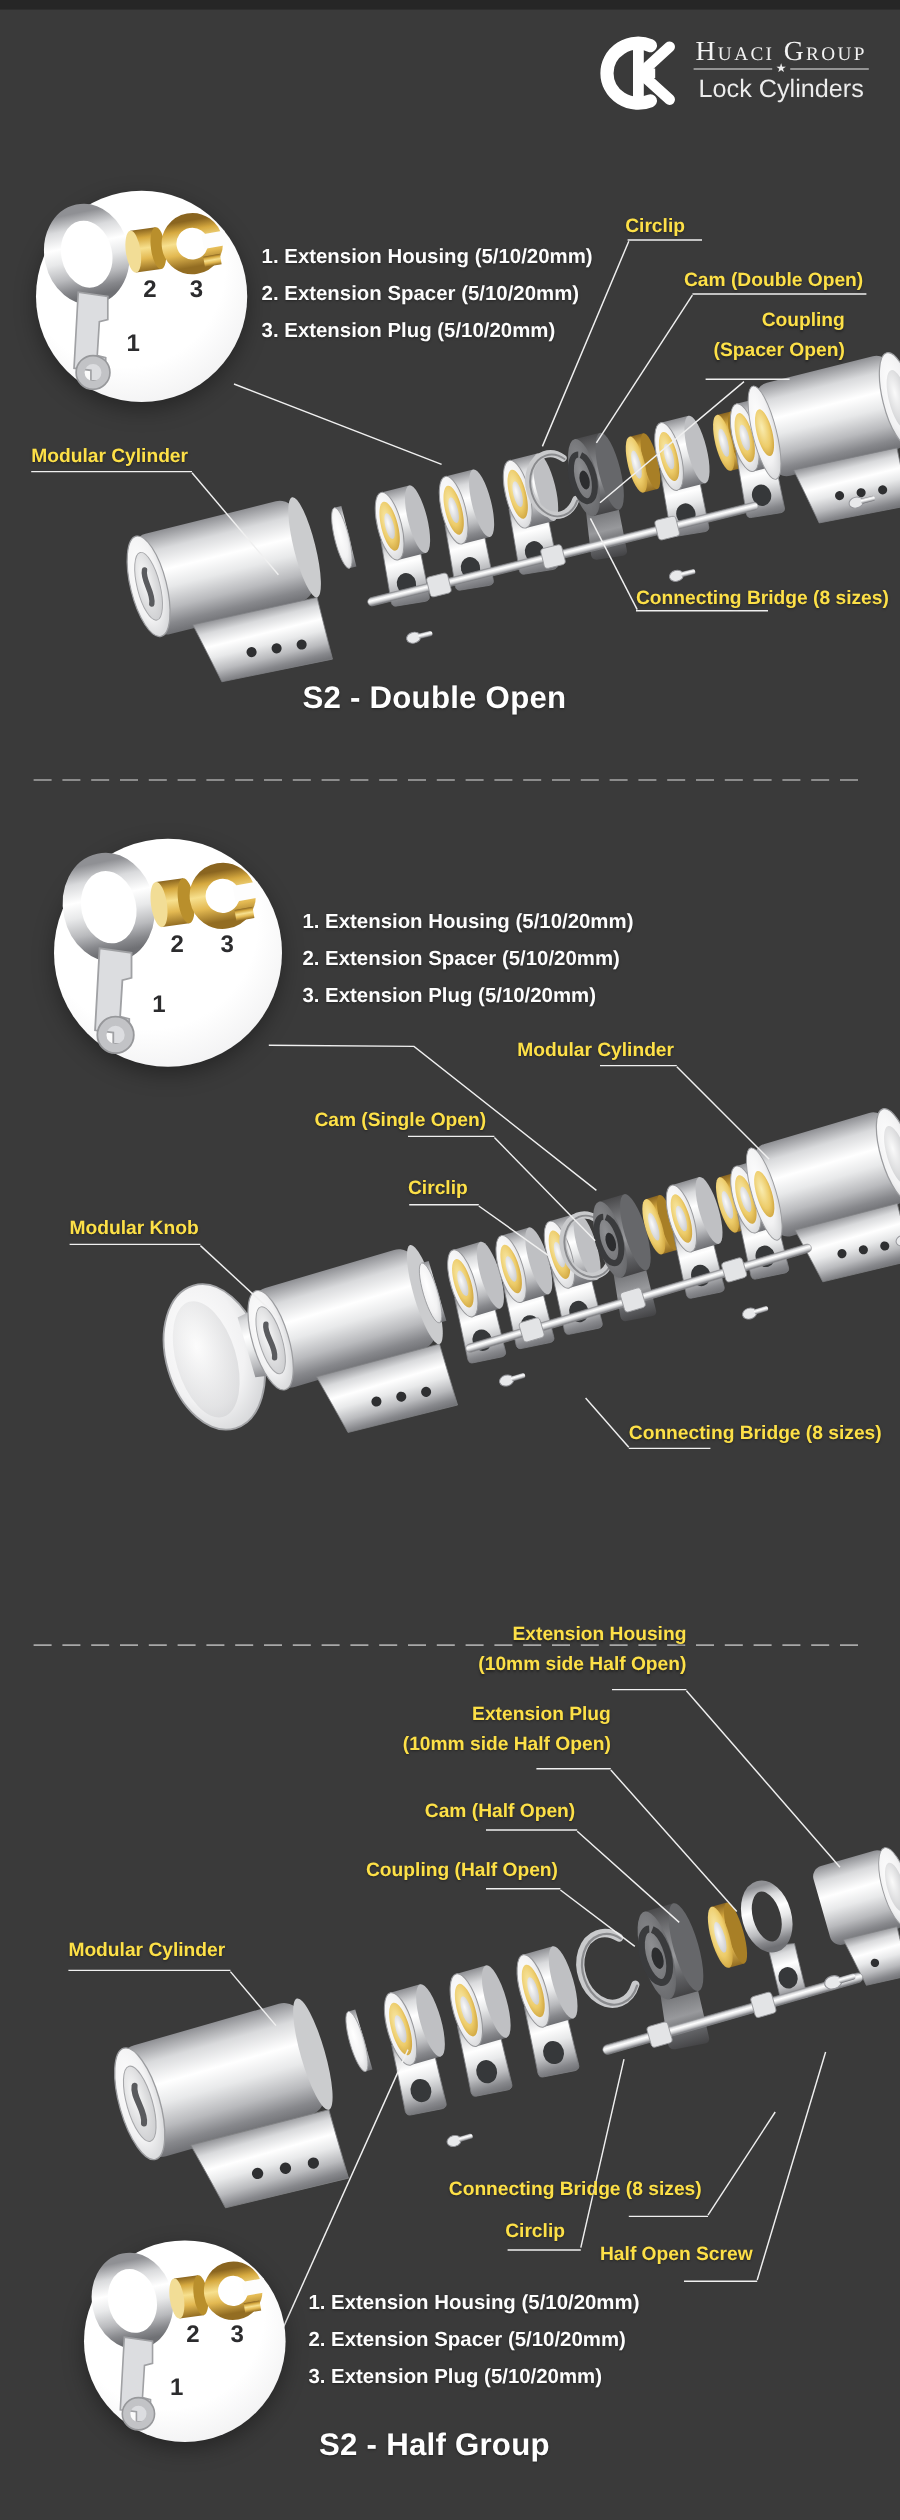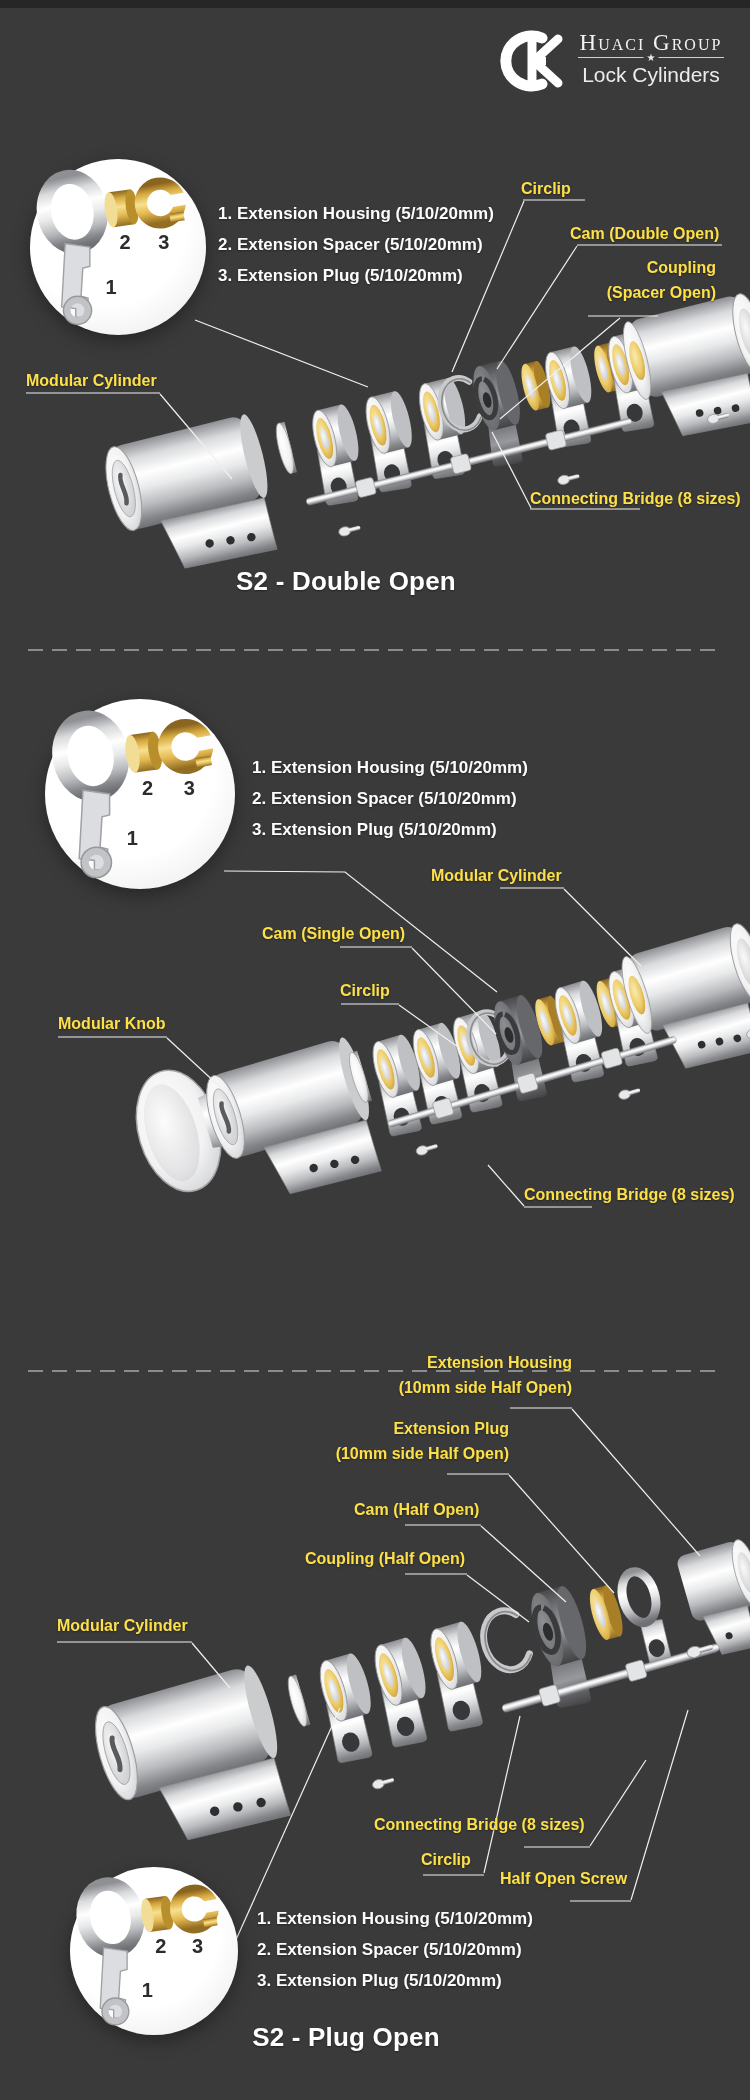--- a/index.html
+++ b/index.html
@@ -34,21 +34,21 @@
   .callout {
     position:absolute; font-size:16px; font-weight:bold; color:#fde047;
     white-space:nowrap; line-height:25px; text-shadow:0 1px 2px rgba(0,0,0,.4);
   }
   .callout.ra { text-align:right; }
   .legend {
     position:absolute; font-size:17px; font-weight:bold; color:#fdfdfd;
     line-height:31px; white-space:nowrap; text-shadow:0 1px 2px rgba(0,0,0,.4);
   }
   .sec-title {
-    position:absolute; left:0; width:692px; text-align:center;
+    position:absolute; left:16px; width:692px; text-align:center;
     font-size:26px; font-weight:bold; color:#fff; letter-spacing:0.2px;
     text-shadow:0 1px 2px rgba(0,0,0,.4);
   }
 
   .inset {
     position:absolute; border-radius:50%;
     background:radial-gradient(circle at 42% 36%, #ffffff 55%, #f0f0f1 82%, #dfdfe1 100%);
     box-shadow:0 6px 18px rgba(0,0,0,.35);
   }
   .inset svg { position:absolute; left:0; top:0; width:100%; height:100%; }
@@ -354,21 +354,21 @@
     <span class="pnum" style="left:54%; top:47%">2</span>
     <span class="pnum" style="left:76%; top:47%">3</span>
   </div>
   <div class="legend" style="left:218px; top:198px">
     <div>1. Extension Housing (5/10/20mm)</div>
     <div>2. Extension Spacer (5/10/20mm)</div>
     <div>3. Extension Plug (5/10/20mm)</div>
   </div>
   <div class="callout" style="left:521px; top:176px">Circlip</div>
   <div class="callout" style="left:570px; top:221px">Cam (Double Open)</div>
-  <div class="callout ra" style="right:34px; top:255px">
+  <div class="callout ra" style="right:46px; top:255px">
     <div>Coupling</div>
     <div>(Spacer Open)</div>
   </div>
   <div class="callout" style="left:26px; top:368px">Modular Cylinder</div>
   <div class="callout" style="left:530px; top:486px">Connecting Bridge (8 sizes)</div>
   <div class="sec-title" style="top:566px">S2 - Double Open</div>
 
   <div class="inset" style="left:45px; top:699px; width:190px; height:190px">
     <svg viewBox="0 0 100 100">
         <use href="#insetParts"></use>
@@ -408,14 +408,14 @@
       </svg>
     <span class="pnum" style="left:46%; top:73%">1</span>
     <span class="pnum" style="left:54%; top:47%">2</span>
     <span class="pnum" style="left:76%; top:47%">3</span>
   </div>
   <div class="legend" style="left:257px; top:1903px">
     <div>1. Extension Housing (5/10/20mm)</div>
     <div>2. Extension Spacer (5/10/20mm)</div>
     <div>3. Extension Plug (5/10/20mm)</div>
   </div>
-  <div class="sec-title" style="top:2022px">S2 - Plug Open</div>
+  <div class="sec-title" style="top:2022px">S2 - Half Group</div>
 </div>
 
 </body></html>

